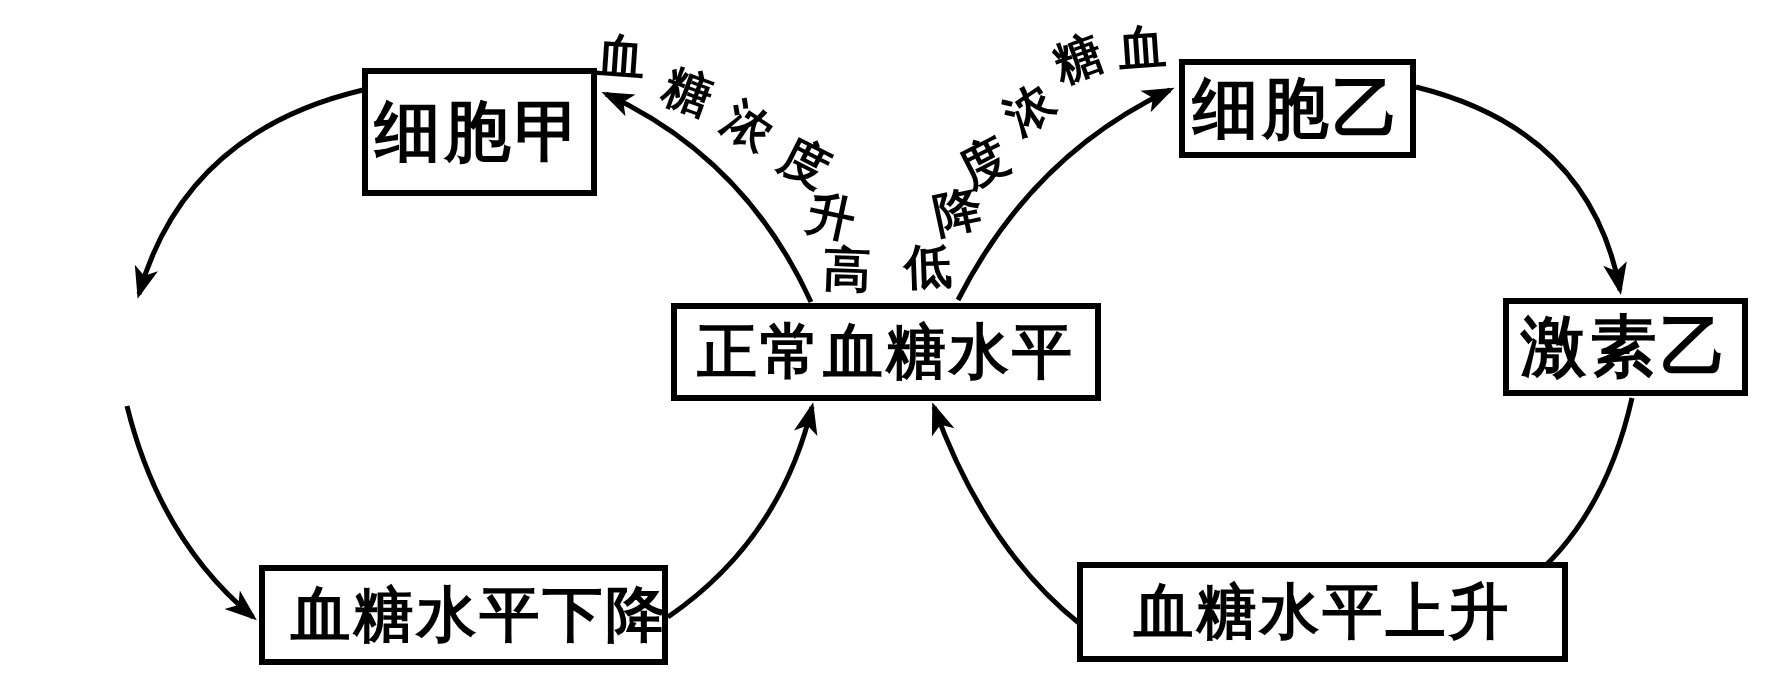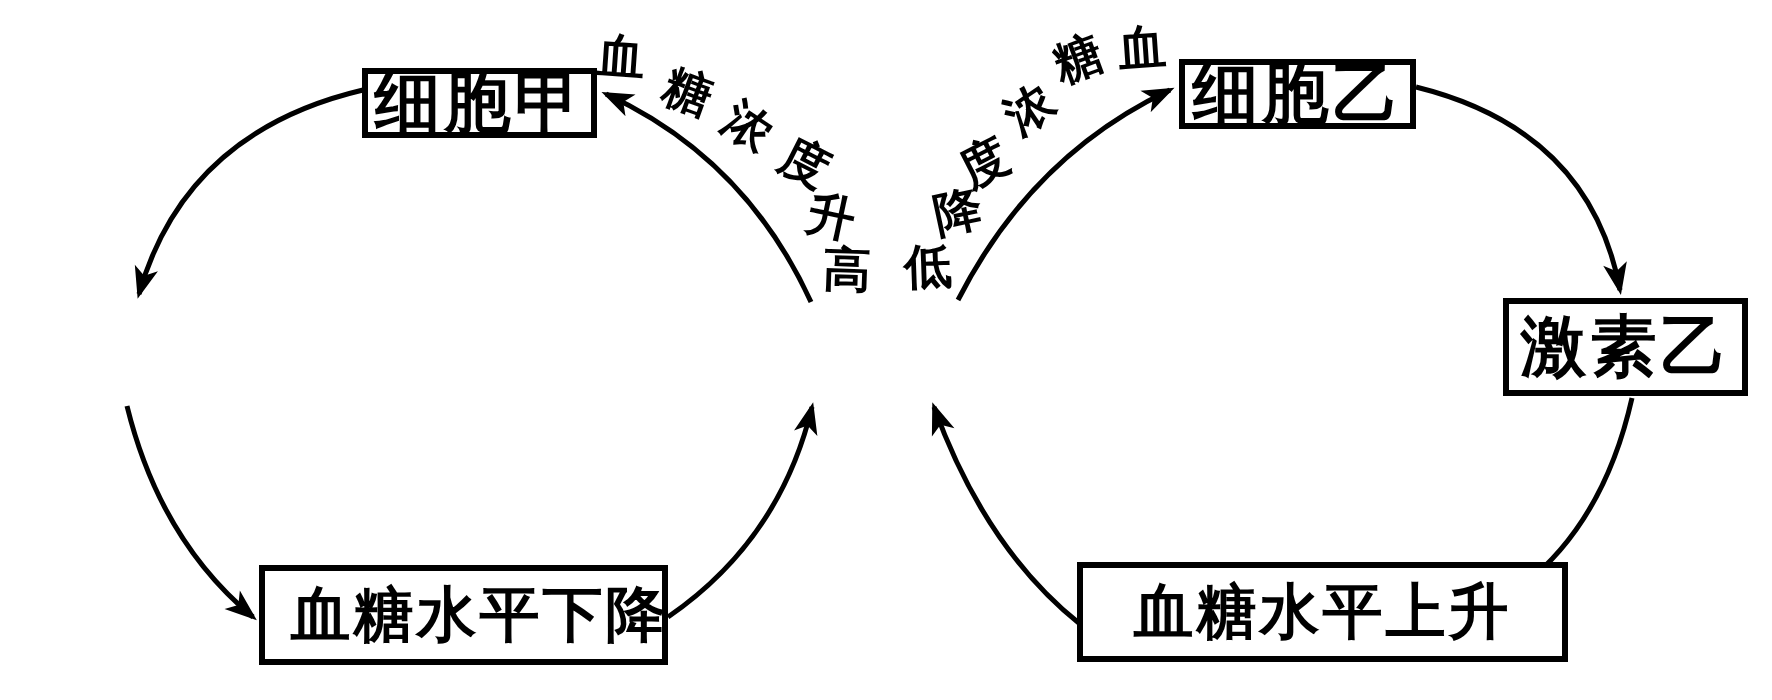--- a/index.html
+++ b/index.html
@@ -30,25 +30,25 @@
     display: flex;
     align-items: center;
     justify-content: center;
     font-weight: bold;
     white-space: nowrap;
     line-height: 1;
   }
   .node.small { font-size: 66px; letter-spacing: 4px; }
   .node.wide  { font-size: 60px; letter-spacing: 3px; }
 
-  .node-cell-a      { left: 362px;  top: 68px;  width: 235px; height: 70px; }
+  .node-cell-a      { left: 362px;  top: 68px;  width: 235px; height: 128px; }
   .node-hormone-a   { left: 35px;   top: 305px; width: 233px; height: 99px;  }
   .node-glucose-down{ left: 259px;  top: 565px; width: 409px; height: 100px; padding-left: 32px; }
   .node-center      { left: 671px;  top: 303px; width: 430px; height: 98px;  }
-  .node-cell-b      { left: 1179px; top: 59px;  width: 237px; height: 70px;  }
+  .node-cell-b      { left: 1179px; top: 59px;  width: 237px; height: 99px;  }
   .node-hormone-b   { left: 1503px; top: 298px; width: 245px; height: 98px;  }
   .node-glucose-up  { left: 1077px; top: 562px; width: 491px; height: 100px; }
 
   .arc-char {
     position: absolute;
     font-weight: bold;
     font-size: 48px;
     line-height: 1;
     transform-origin: center center;
   }
@@ -85,20 +85,21 @@
     <path d="M 668 617 Q 780 540 812 407" fill="none" stroke="#000" stroke-width="5" marker-end="url(#ah)"></path>
 
     <path d="M 958 300 Q 1032 155 1170 90" fill="none" stroke="#000" stroke-width="5" marker-end="url(#ah)"></path>
     <path d="M 1416 87 Q 1590 130 1620 290" fill="none" stroke="#000" stroke-width="5" marker-end="url(#ah)"></path>
     <path d="M 1632 398 Q 1600 540 1498 603" fill="none" stroke="#000" stroke-width="5" marker-end="url(#ah)"></path>
     <path d="M 1080 624 Q 985 548 934 407" fill="none" stroke="#000" stroke-width="5" marker-end="url(#ah)"></path>
   </svg>
 
   <div class="node small node-cell-a">细胞甲</div>
   <div class="node wide node-glucose-down">血糖水平下降</div>
+  <div class="node wide node-center">正常血糖水平</div>
   <div class="node small node-cell-b">细胞乙</div>
   <div class="node small node-hormone-b">激素乙</div>
   <div class="node wide node-glucose-up">血糖水平上升</div>
 
   <div>
     <span class="arc-char lc0">血</span>
     <span class="arc-char lc1">糖</span>
     <span class="arc-char lc2">浓</span>
     <span class="arc-char lc3">度</span>
     <span class="arc-char lc4">升</span>

